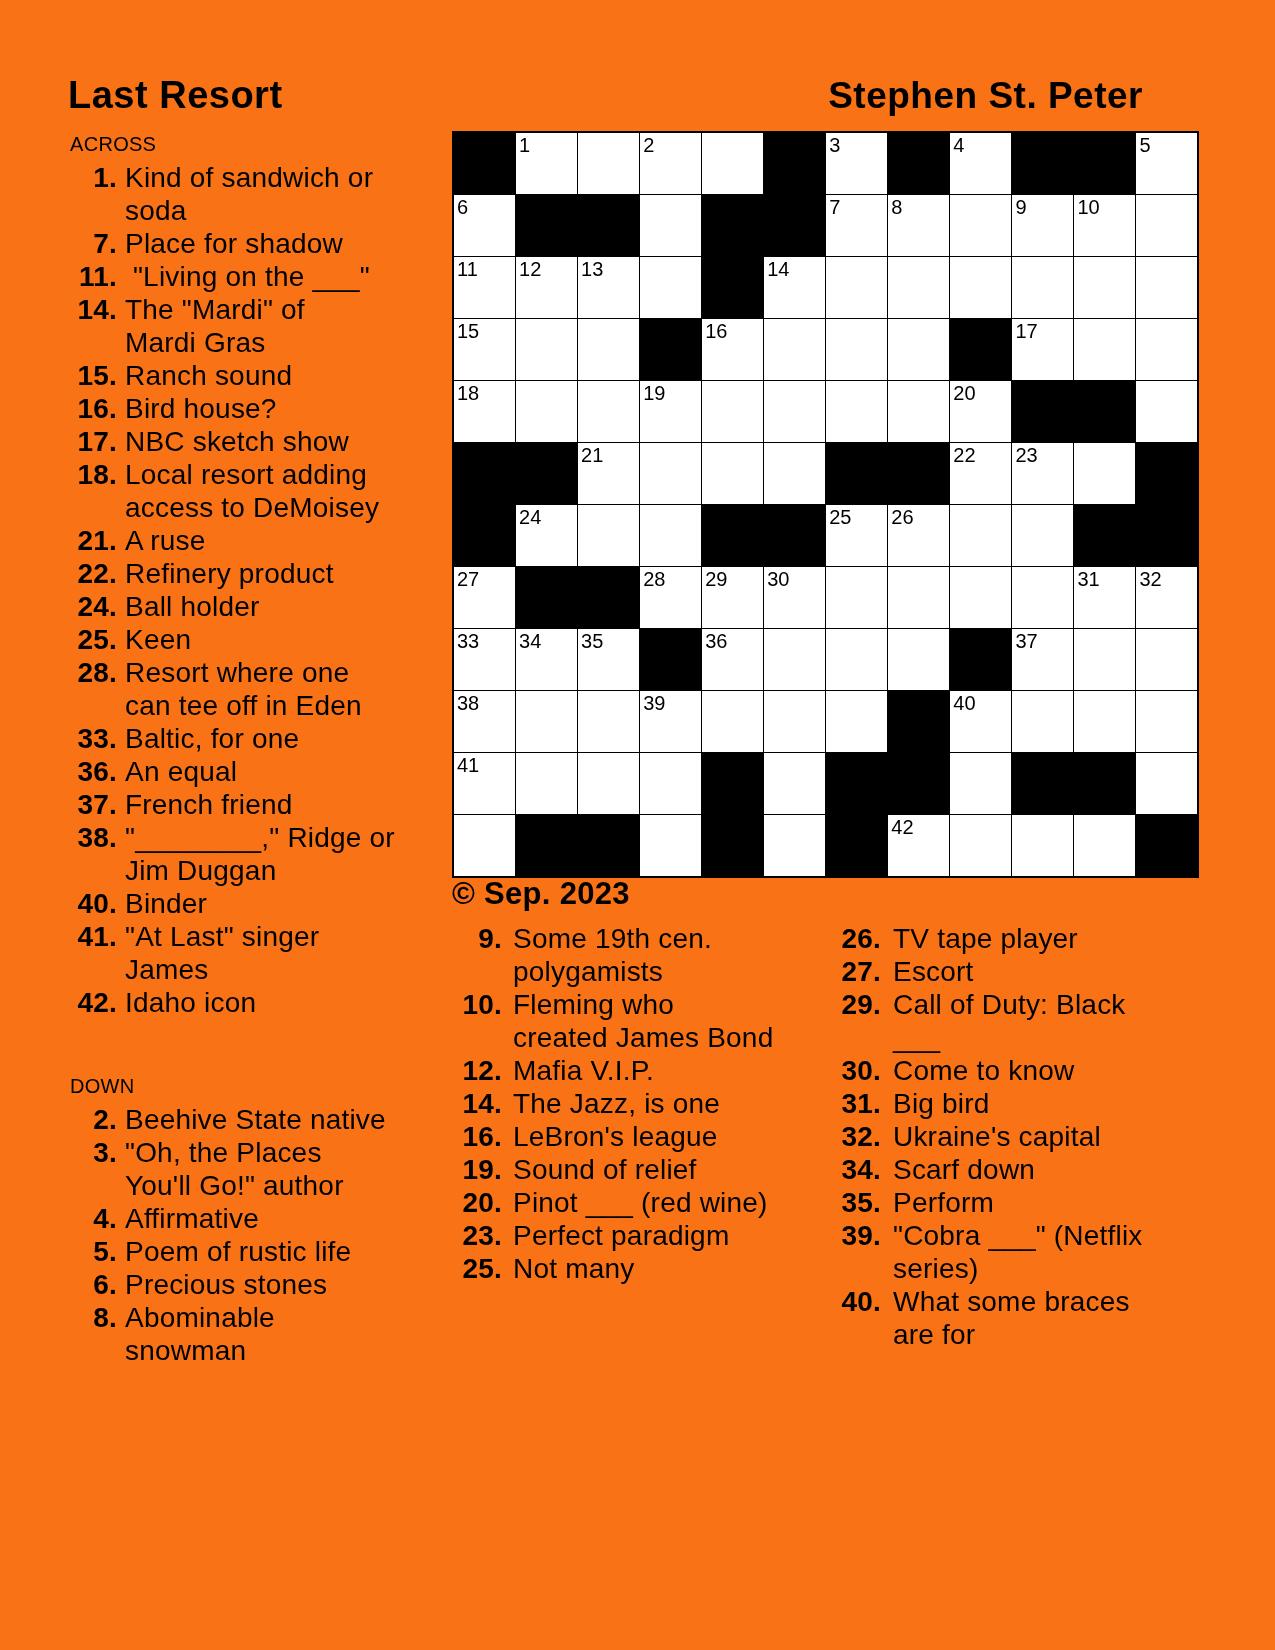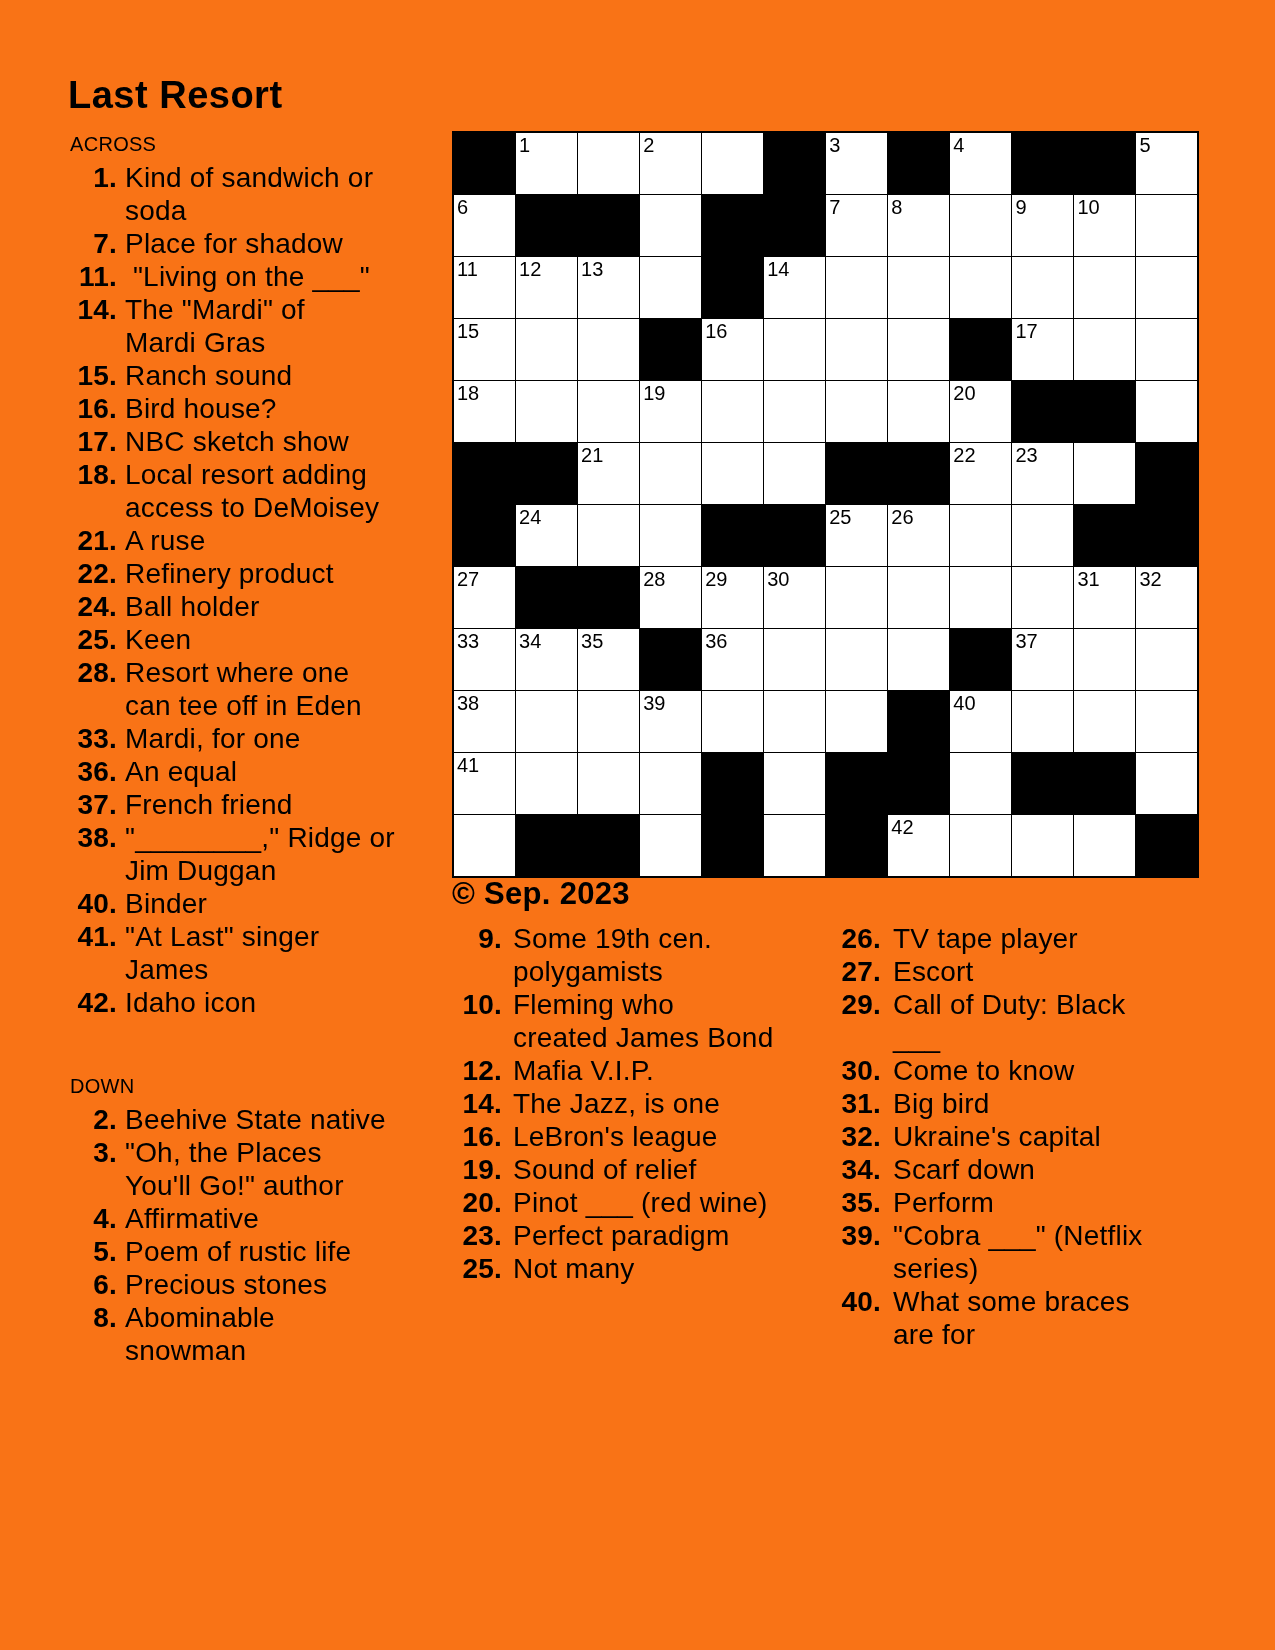--- a/index.html
+++ b/index.html
@@ -51,20 +51,21 @@
     position:absolute; left:452px; top:876px;
     font-size:31px; font-weight:bold; letter-spacing:0.3px;
   }
 </style>
 </head>
 <body>
 
 <div class="page">
 
   <div class="title">Last Resort</div>
+  <div class="byline">Stephen St. Peter</div>
 
   <div class="col col-left">
     <div class="hdr">ACROSS</div>
     <div class="clues" id="across-clues">
         <div class="clue">
           <span class="cnum">1.</span>
           <span class="ctext">Kind of sandwich or
 soda</span>
         </div>
         <div class="clue">
@@ -113,21 +114,21 @@
           <span class="cnum">25.</span>
           <span class="ctext">Keen</span>
         </div>
         <div class="clue">
           <span class="cnum">28.</span>
           <span class="ctext">Resort where one
 can tee off in Eden</span>
         </div>
         <div class="clue">
           <span class="cnum">33.</span>
-          <span class="ctext">Mardi, for one</span>
+          <span class="ctext">Baltic, for one</span>
         </div>
         <div class="clue">
           <span class="cnum">36.</span>
           <span class="ctext">An equal</span>
         </div>
         <div class="clue">
           <span class="cnum">37.</span>
           <span class="ctext">French friend</span>
         </div>
         <div class="clue">

